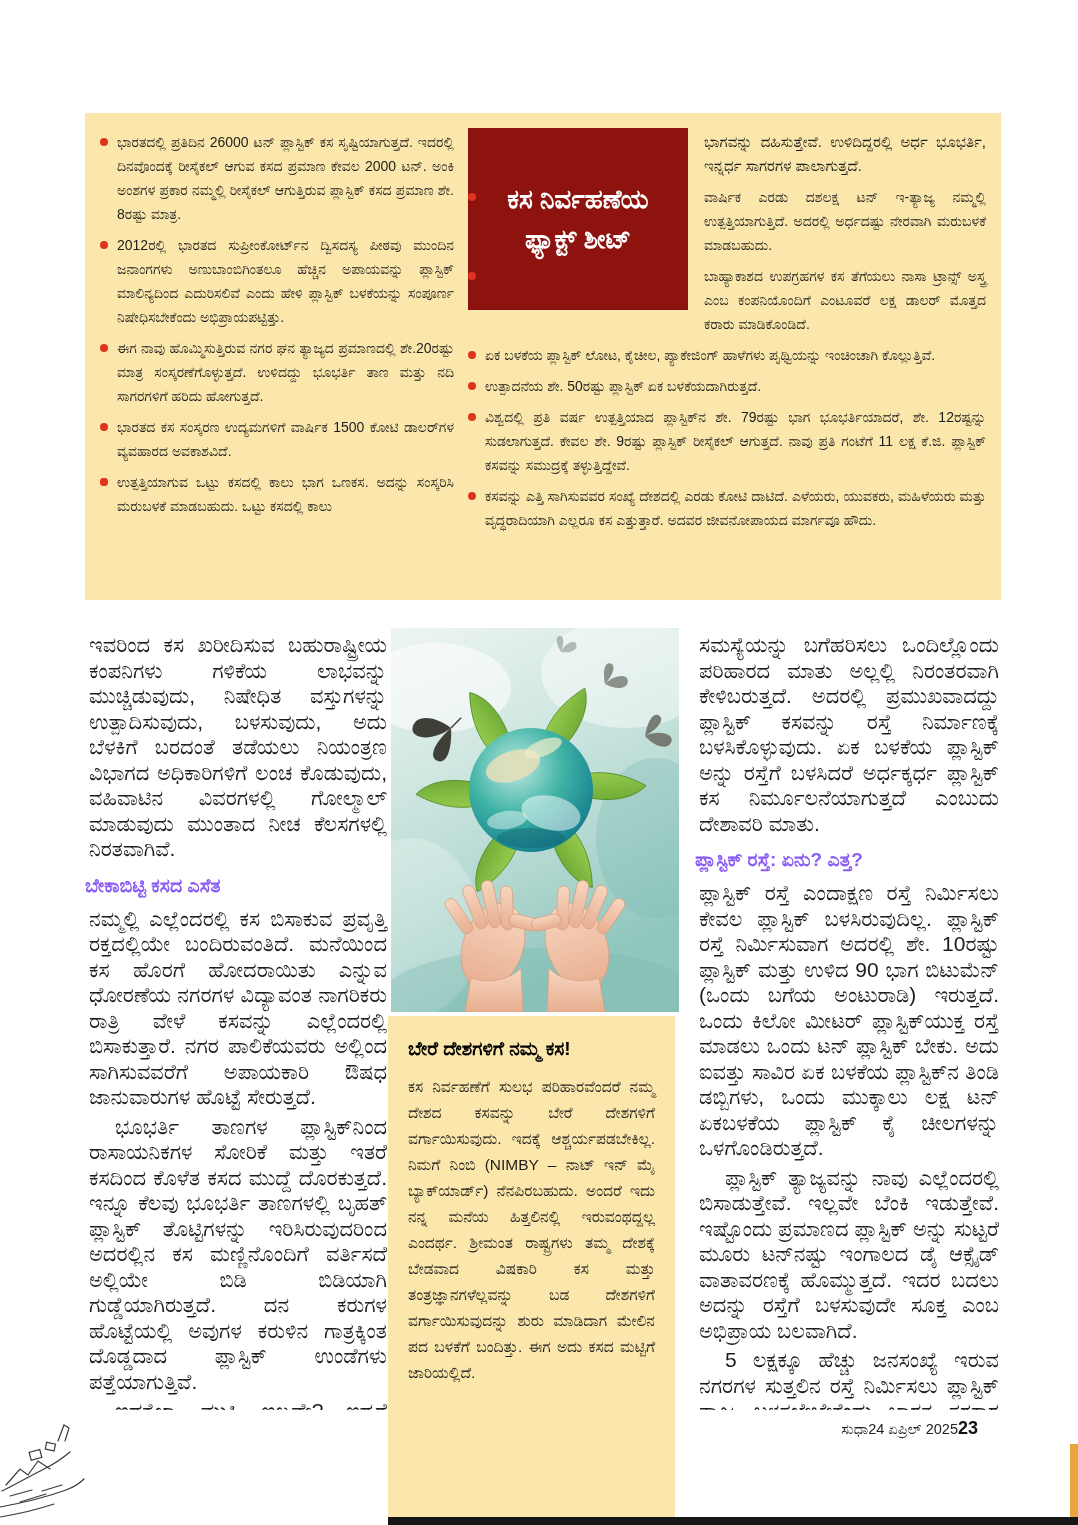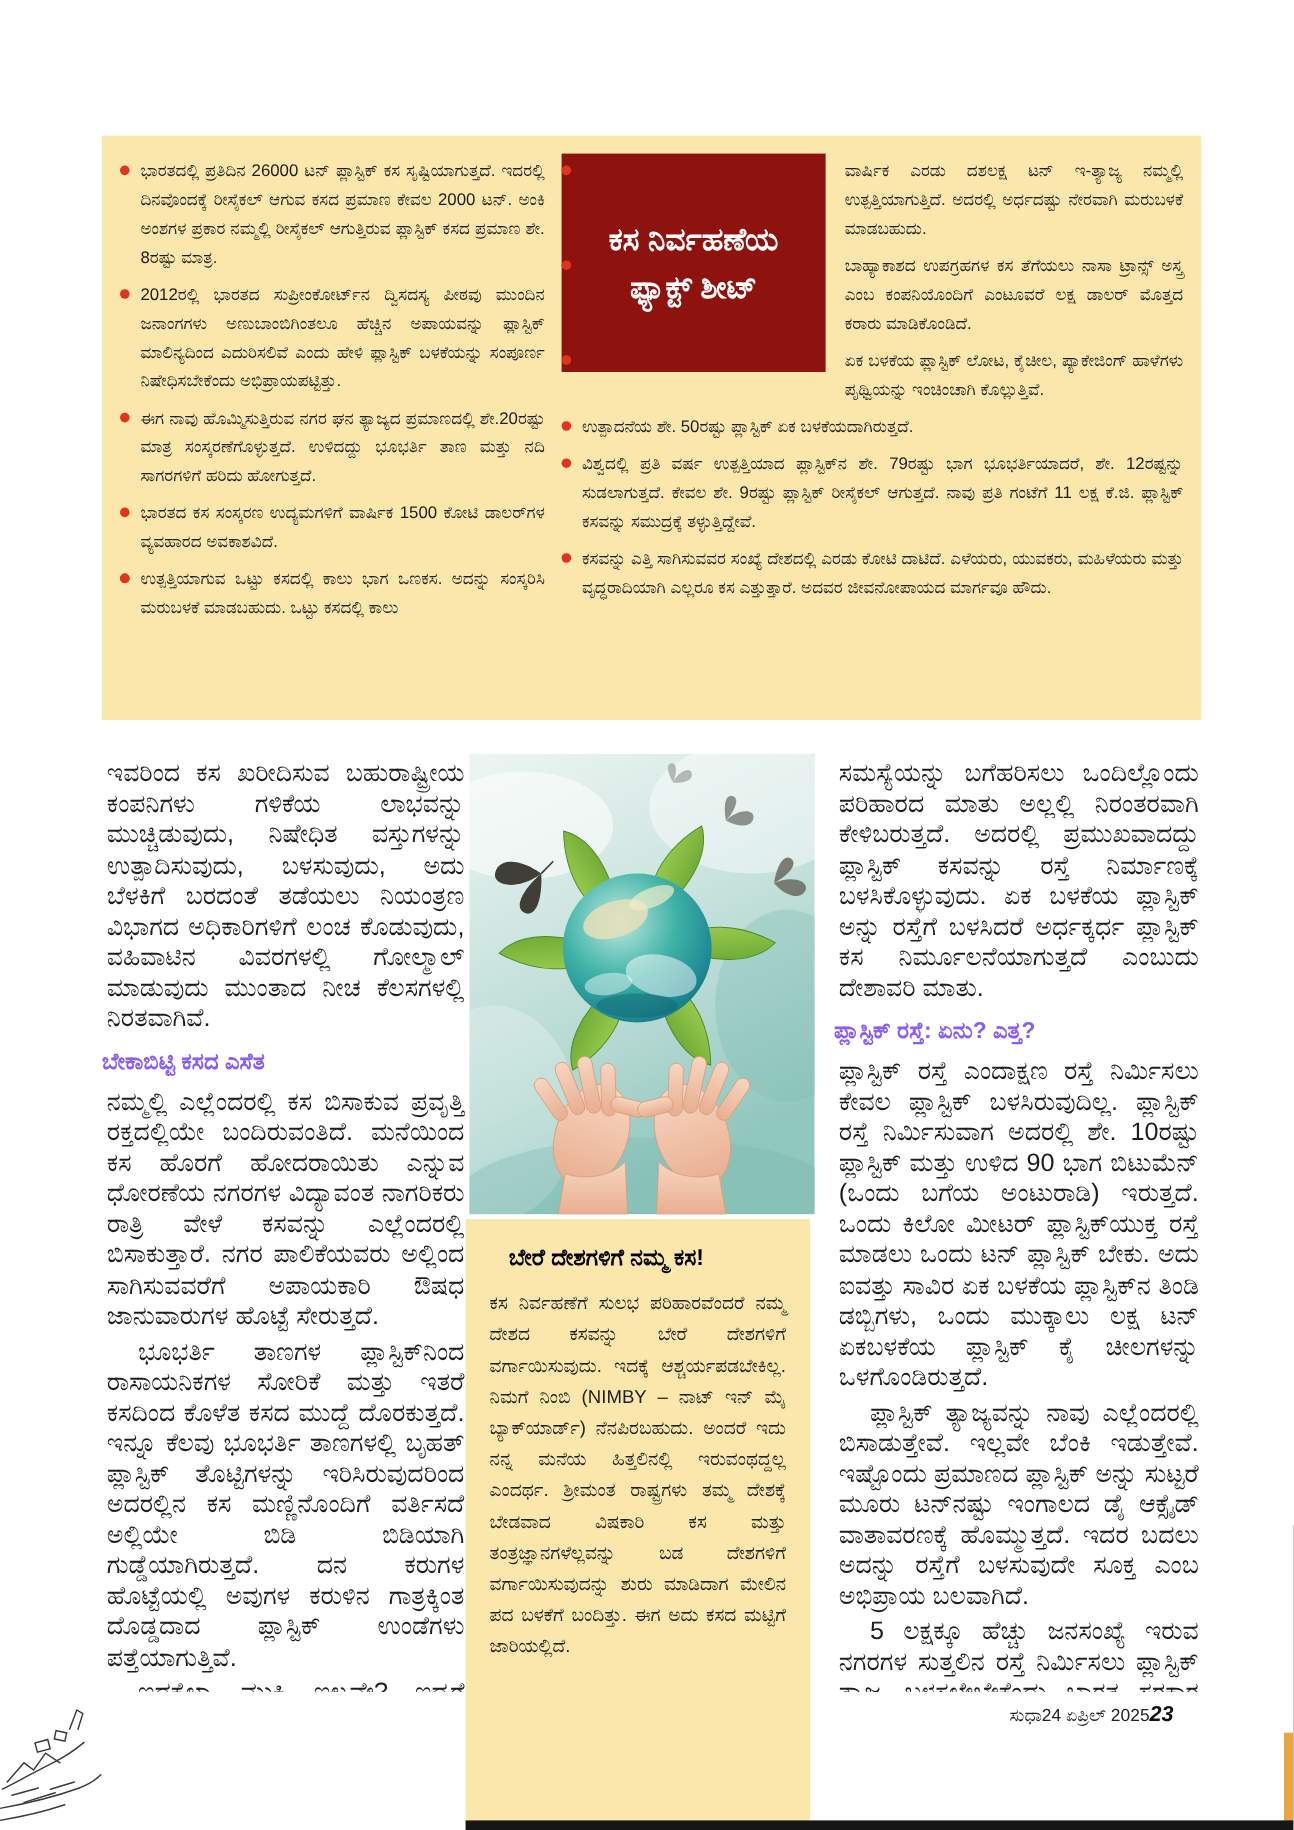--- a/index.html
+++ b/index.html
@@ -36,26 +36,26 @@
   .col p.indent{text-indent:26px;}
   .col h3{margin:12px 0 8px 0;font-size:19px;line-height:24px;color:#8b5cf6;}
   
   .photo{position:absolute;left:391px;top:628px;width:288px;height:384px;overflow:hidden;}
   .photo svg{display:block;}
   
   .sidebox{
     position:absolute;left:388px;top:1016px;width:287px;height:509px;
     background:#fbe7ab;box-sizing:border-box;padding:22px 20px;overflow:hidden;
   }
-  .sidebox h3{margin:0 0 14px 16px;font-size:19px;color:#000;}
+  .sidebox h3{margin:0 0 14px 0;font-size:19px;color:#000;}
   .sidebox p{margin:0;font-size:15.5px;line-height:26px;text-align:justify;}
   
   .footer{position:absolute;right:100px;top:1418px;font-size:14.5px;color:#222;
     display:flex;align-items:baseline;}
-  .footer .pagenum{font-weight:bold;font-size:18px;color:#111;font-style:italic;}
+  .footer .pagenum{font-weight:bold;font-size:18px;color:#111;}
   
   .sketch{position:absolute;left:0px;top:1395px;width:130px;height:130px;}
   .edge-strip{position:absolute;left:388px;top:1517px;width:690px;height:8px;background:#161616;}
   .edge-orange{position:absolute;left:1070px;top:1444px;width:8px;height:74px;background:#e9a53e;}
 </style>
 </head>
 <body>
 
 <div class="page">
 
@@ -65,20 +65,21 @@
         <li><span class="dot"></span><span>ಭಾರತದಲ್ಲಿ ಪ್ರತಿದಿನ 26000 ಟನ್ ಪ್ಲಾಸ್ಟಿಕ್ ಕಸ ಸೃಷ್ಟಿಯಾಗುತ್ತದೆ. ಇದರಲ್ಲಿ ದಿನವೊಂದಕ್ಕೆ ರೀಸೈಕಲ್ ಆಗುವ ಕಸದ ಪ್ರಮಾಣ ಕೇವಲ 2000 ಟನ್. ಅಂಕಿ ಅಂಶಗಳ ಪ್ರಕಾರ ನಮ್ಮಲ್ಲಿ ರೀಸೈಕಲ್ ಆಗುತ್ತಿರುವ ಪ್ಲಾಸ್ಟಿಕ್ ಕಸದ ಪ್ರಮಾಣ ಶೇ. 8ರಷ್ಟು ಮಾತ್ರ.</span></li>
         <li><span class="dot"></span><span>2012ರಲ್ಲಿ ಭಾರತದ ಸುಪ್ರೀಂಕೋರ್ಟ್‌ನ ದ್ವಿಸದಸ್ಯ ಪೀಠವು ಮುಂದಿನ ಜನಾಂಗಗಳು ಅಣುಬಾಂಬಿಗಿಂತಲೂ ಹೆಚ್ಚಿನ ಅಪಾಯವನ್ನು ಪ್ಲಾಸ್ಟಿಕ್ ಮಾಲಿನ್ಯದಿಂದ ಎದುರಿಸಲಿವೆ ಎಂದು ಹೇಳಿ ಪ್ಲಾಸ್ಟಿಕ್ ಬಳಕೆಯನ್ನು ಸಂಪೂರ್ಣ ನಿಷೇಧಿಸಬೇಕೆಂದು ಅಭಿಪ್ರಾಯಪಟ್ಟಿತ್ತು.</span></li>
         <li><span class="dot"></span><span>ಈಗ ನಾವು ಹೊಮ್ಮಿಸುತ್ತಿರುವ ನಗರ ಘನ ತ್ಯಾಜ್ಯದ ಪ್ರಮಾಣದಲ್ಲಿ ಶೇ.20ರಷ್ಟು ಮಾತ್ರ ಸಂಸ್ಕರಣೆಗೊಳ್ಳುತ್ತದೆ. ಉಳಿದದ್ದು ಭೂಭರ್ತಿ ತಾಣ ಮತ್ತು ನದಿ ಸಾಗರಗಳಿಗೆ ಹರಿದು ಹೋಗುತ್ತದೆ.</span></li>
         <li><span class="dot"></span><span>ಭಾರತದ ಕಸ ಸಂಸ್ಕರಣ ಉದ್ಯಮಗಳಿಗೆ ವಾರ್ಷಿಕ 1500 ಕೋಟಿ ಡಾಲರ್‌ಗಳ ವ್ಯವಹಾರದ ಅವಕಾಶವಿದೆ.</span></li>
         <li><span class="dot"></span></li>
         <li><span class="dot"></span><span>ಉತ್ಪತ್ತಿಯಾಗುವ ಒಟ್ಟು ಕಸದಲ್ಲಿ ಕಾಲು ಭಾಗ ಒಣಕಸ. ಅದನ್ನು ಸಂಸ್ಕರಿಸಿ ಮರುಬಳಕೆ ಮಾಡಬಹುದು. ಒಟ್ಟು ಕಸದಲ್ಲಿ ಕಾಲು</span></li>
       </ul>
     </div>
     <div class="fs-right">
       <div class="fs-titlebox">ಕಸ ನಿರ್ವಹಣೆಯ ಫ್ಯಾಕ್ಟ್ ಶೀಟ್</div>
+      <p class="fs-cont">ಭಾಗವನ್ನು ದಹಿಸುತ್ತೇವೆ. ಉಳಿದಿದ್ದರಲ್ಲಿ ಅರ್ಧ ಭೂಭರ್ತಿ, ಇನ್ನರ್ಧ ಸಾಗರಗಳ ಪಾಲಾಗುತ್ತದೆ.</p>
       <ul class="fs-list">
         <li><span class="dot"></span><span>ವಾರ್ಷಿಕ ಎರಡು ದಶಲಕ್ಷ ಟನ್ ಇ-ತ್ಯಾಜ್ಯ ನಮ್ಮಲ್ಲಿ ಉತ್ಪತ್ತಿಯಾಗುತ್ತಿದೆ. ಅದರಲ್ಲಿ ಅರ್ಧದಷ್ಟು ನೇರವಾಗಿ ಮರುಬಳಕೆ ಮಾಡಬಹುದು.</span></li>
         <li><span class="dot"></span><span>ಬಾಹ್ಯಾಕಾಶದ ಉಪಗ್ರಹಗಳ ಕಸ ತೆಗೆಯಲು ನಾಸಾ ಟ್ರಾನ್ಸ್ ಅಸ್ತ್ರ ಎಂಬ ಕಂಪನಿಯೊಂದಿಗೆ ಎಂಟೂವರೆ ಲಕ್ಷ ಡಾಲರ್ ಮೊತ್ತದ ಕರಾರು ಮಾಡಿಕೊಂಡಿದೆ.</span></li>
         <li><span class="dot"></span><span>ಏಕ ಬಳಕೆಯ ಪ್ಲಾಸ್ಟಿಕ್ ಲೋಟ, ಕೈಚೀಲ, ಪ್ಯಾಕೇಜಿಂಗ್ ಹಾಳೆಗಳು ಪೃಥ್ವಿಯನ್ನು ಇಂಚಿಂಚಾಗಿ ಕೊಲ್ಲುತ್ತಿವೆ.</span></li>
         <li><span class="dot"></span><span>ಉತ್ಪಾದನೆಯ ಶೇ. 50ರಷ್ಟು ಪ್ಲಾಸ್ಟಿಕ್ ಏಕ ಬಳಕೆಯದಾಗಿರುತ್ತದೆ.</span></li>
         <li><span class="dot"></span><span>ವಿಶ್ವದಲ್ಲಿ ಪ್ರತಿ ವರ್ಷ ಉತ್ಪತ್ತಿಯಾದ ಪ್ಲಾಸ್ಟಿಕ್‌ನ ಶೇ. 79ರಷ್ಟು ಭಾಗ ಭೂಭರ್ತಿಯಾದರೆ, ಶೇ. 12ರಷ್ಟನ್ನು ಸುಡಲಾಗುತ್ತದೆ. ಕೇವಲ ಶೇ. 9ರಷ್ಟು ಪ್ಲಾಸ್ಟಿಕ್ ರೀಸೈಕಲ್ ಆಗುತ್ತದೆ. ನಾವು ಪ್ರತಿ ಗಂಟೆಗೆ 11 ಲಕ್ಷ ಕೆ.ಜಿ. ಪ್ಲಾಸ್ಟಿಕ್ ಕಸವನ್ನು ಸಮುದ್ರಕ್ಕೆ ತಳ್ಳುತ್ತಿದ್ದೇವೆ.</span></li>
         <li><span class="dot"></span><span>ಕಸವನ್ನು ಎತ್ತಿ ಸಾಗಿಸುವವರ ಸಂಖ್ಯೆ ದೇಶದಲ್ಲಿ ಎರಡು ಕೋಟಿ ದಾಟಿದೆ. ಎಳೆಯರು, ಯುವಕರು, ಮಹಿಳೆಯರು ಮತ್ತು ವೃದ್ಧರಾದಿಯಾಗಿ ಎಲ್ಲರೂ ಕಸ ಎತ್ತುತ್ತಾರೆ. ಅದವರ ಜೀವನೋಪಾಯದ ಮಾರ್ಗವೂ ಹೌದು.</span></li>
       </ul>
     </div>
   </div>

